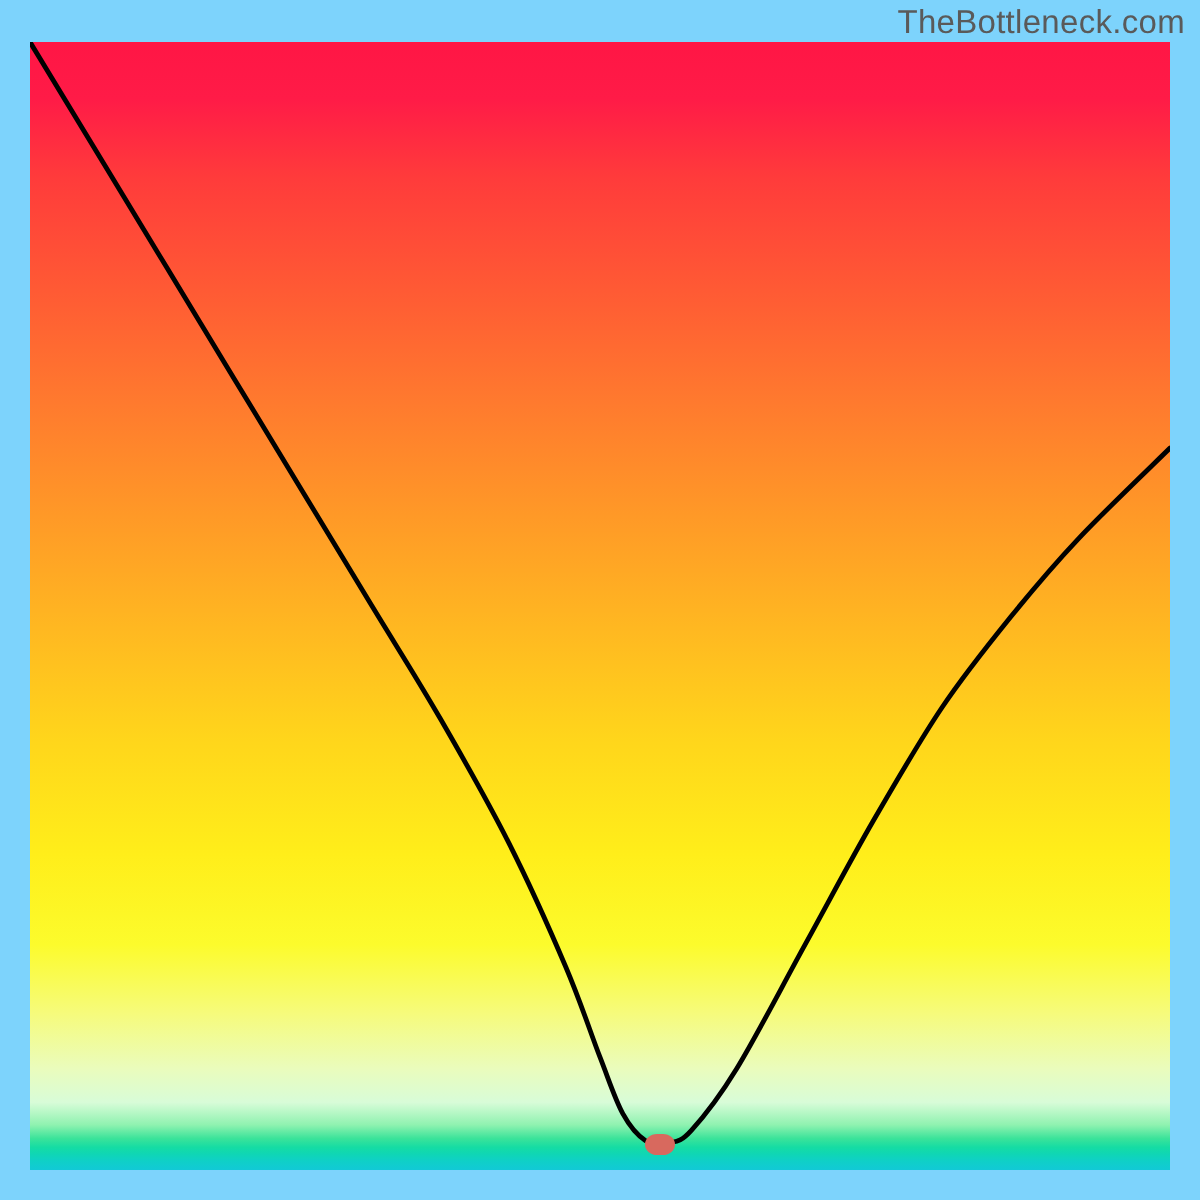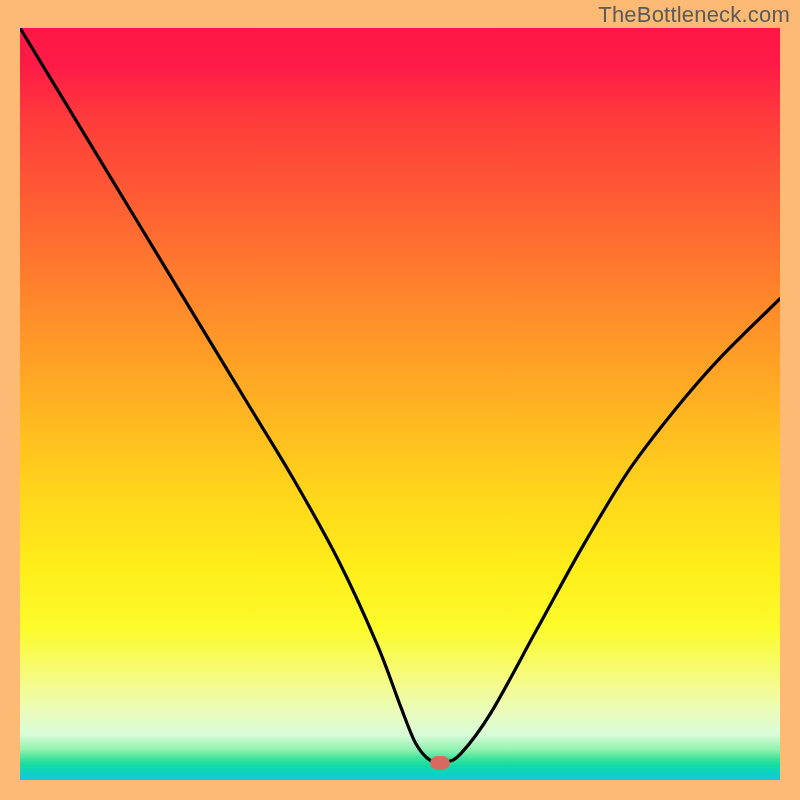--- a/index.html
+++ b/index.html
@@ -8,21 +8,21 @@
     width: 800px;
     height: 800px;
     background: #000;
     font-family: Arial, Helvetica, sans-serif;
     overflow: hidden;
   }
   .frame {
     position: relative;
     width: 800px;
     height: 800px;
-    background: #fdba74;
+    background: #7dd3fc;
   }
   .watermark {
     position: absolute;
     top: 2px;
     right: 10px;
     color: #5a5a5a;
     font-size: 22px;
     font-weight: 500;
     letter-spacing: 0.2px;
     z-index: 5;

